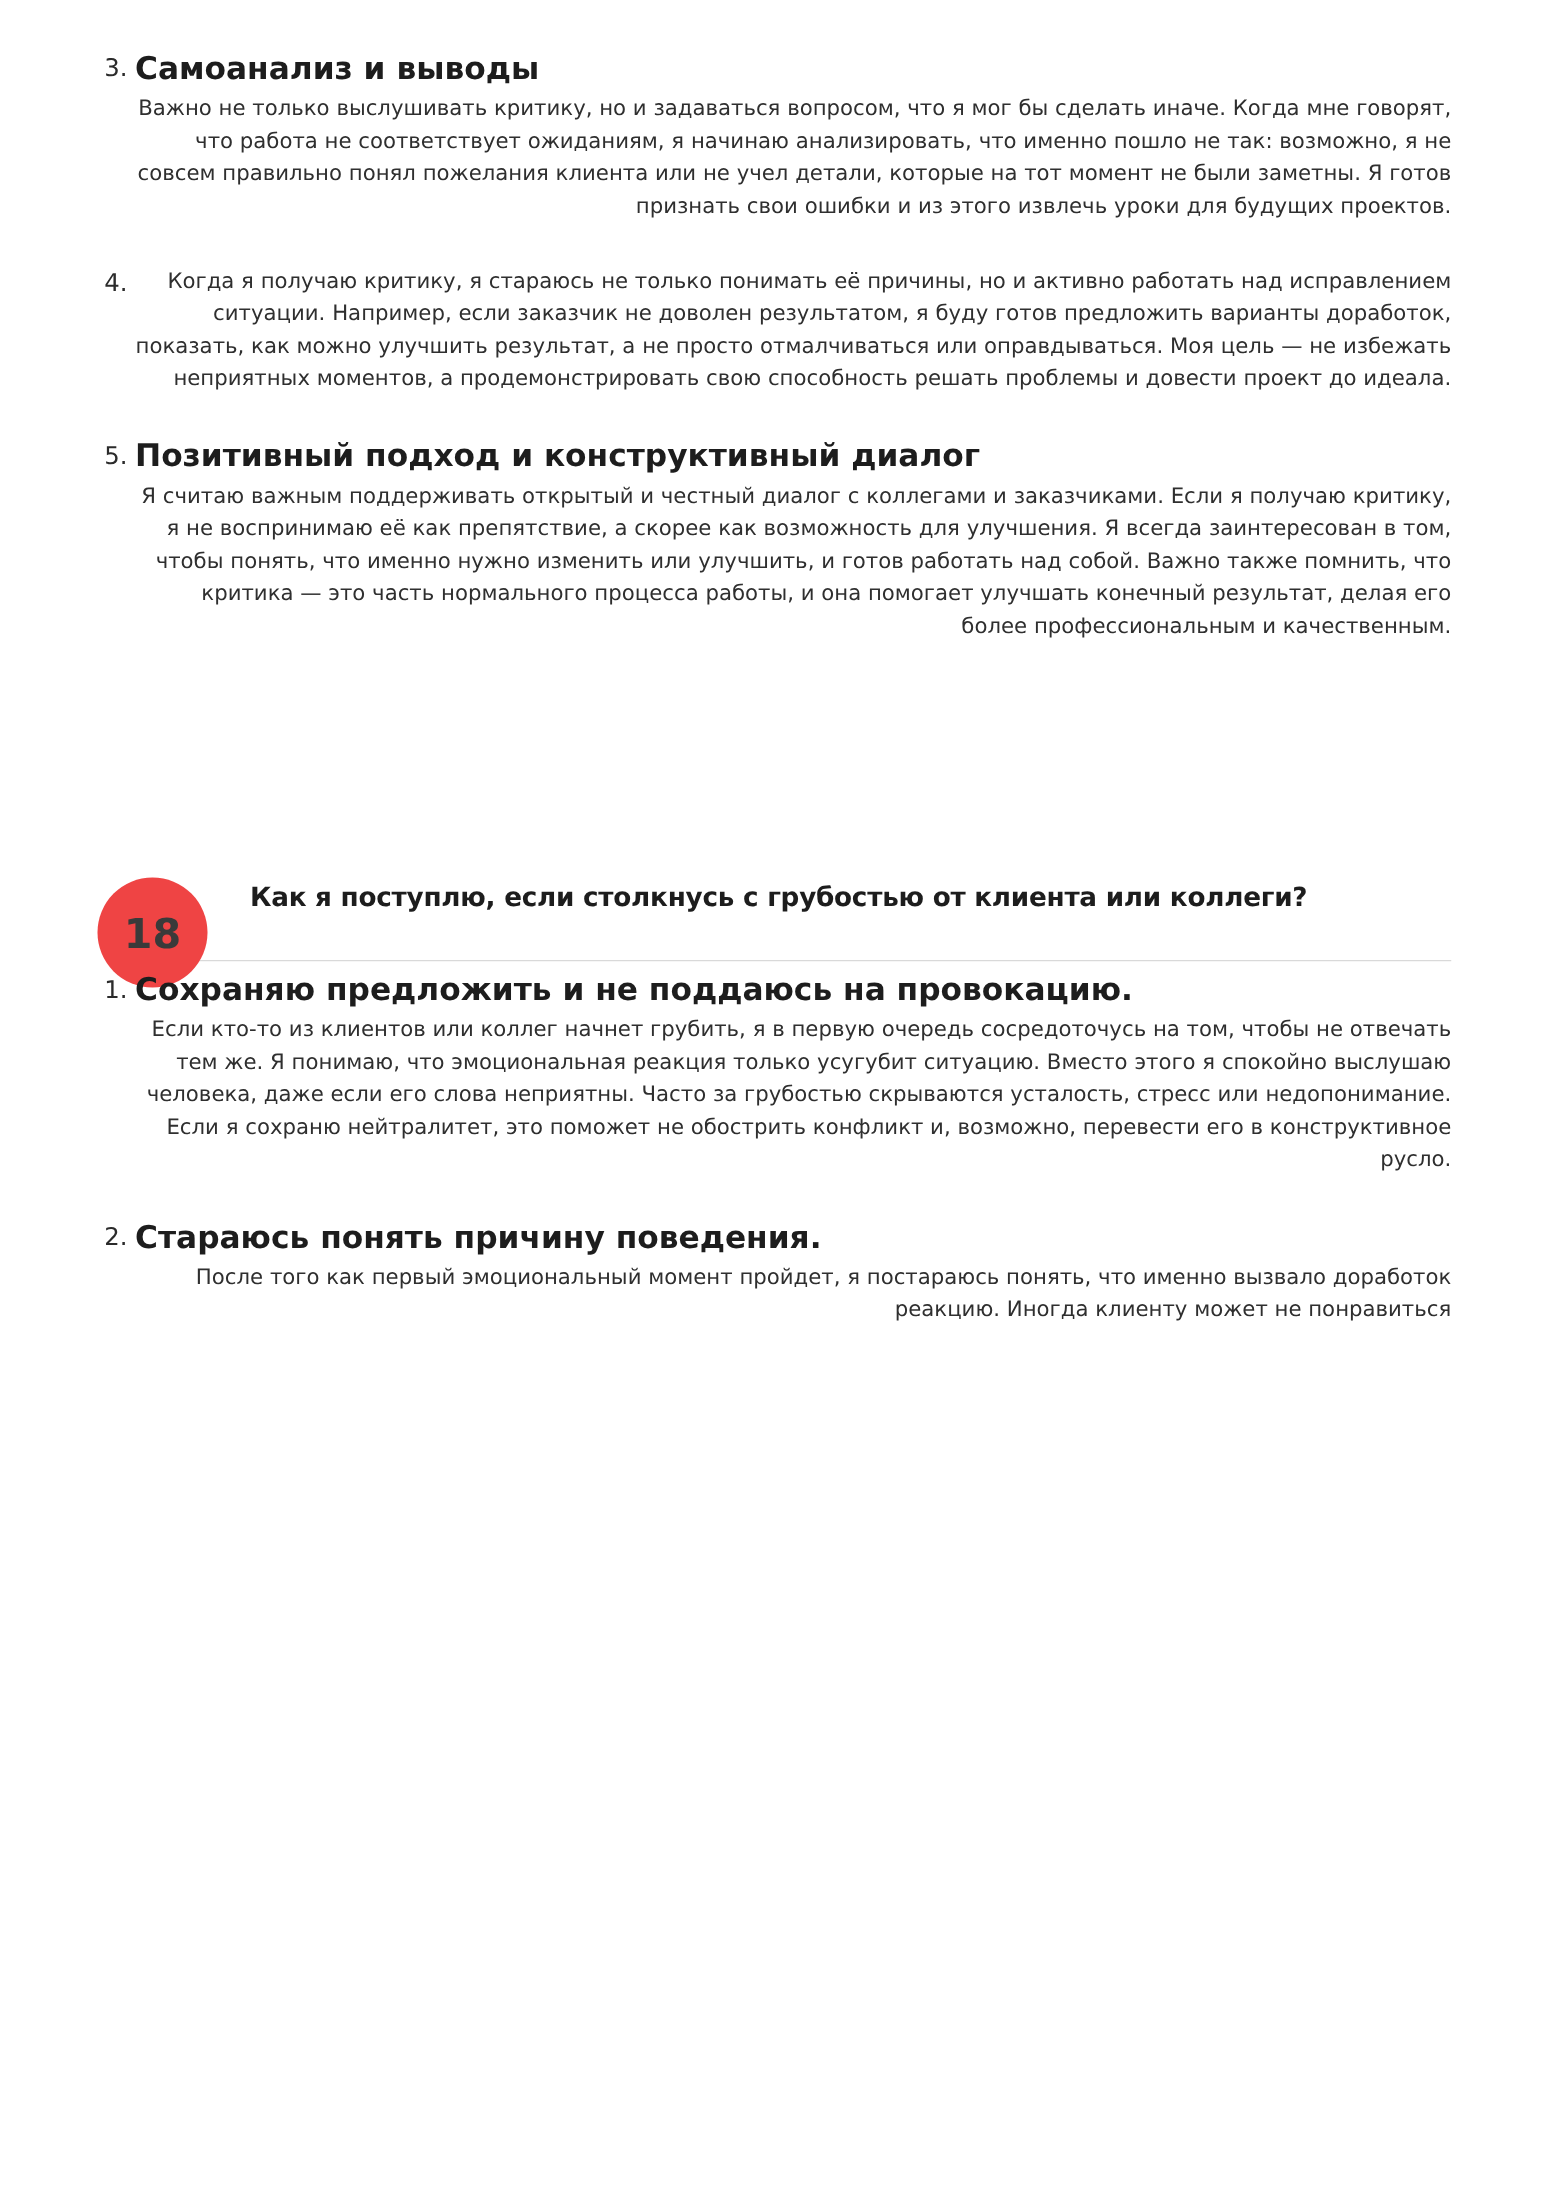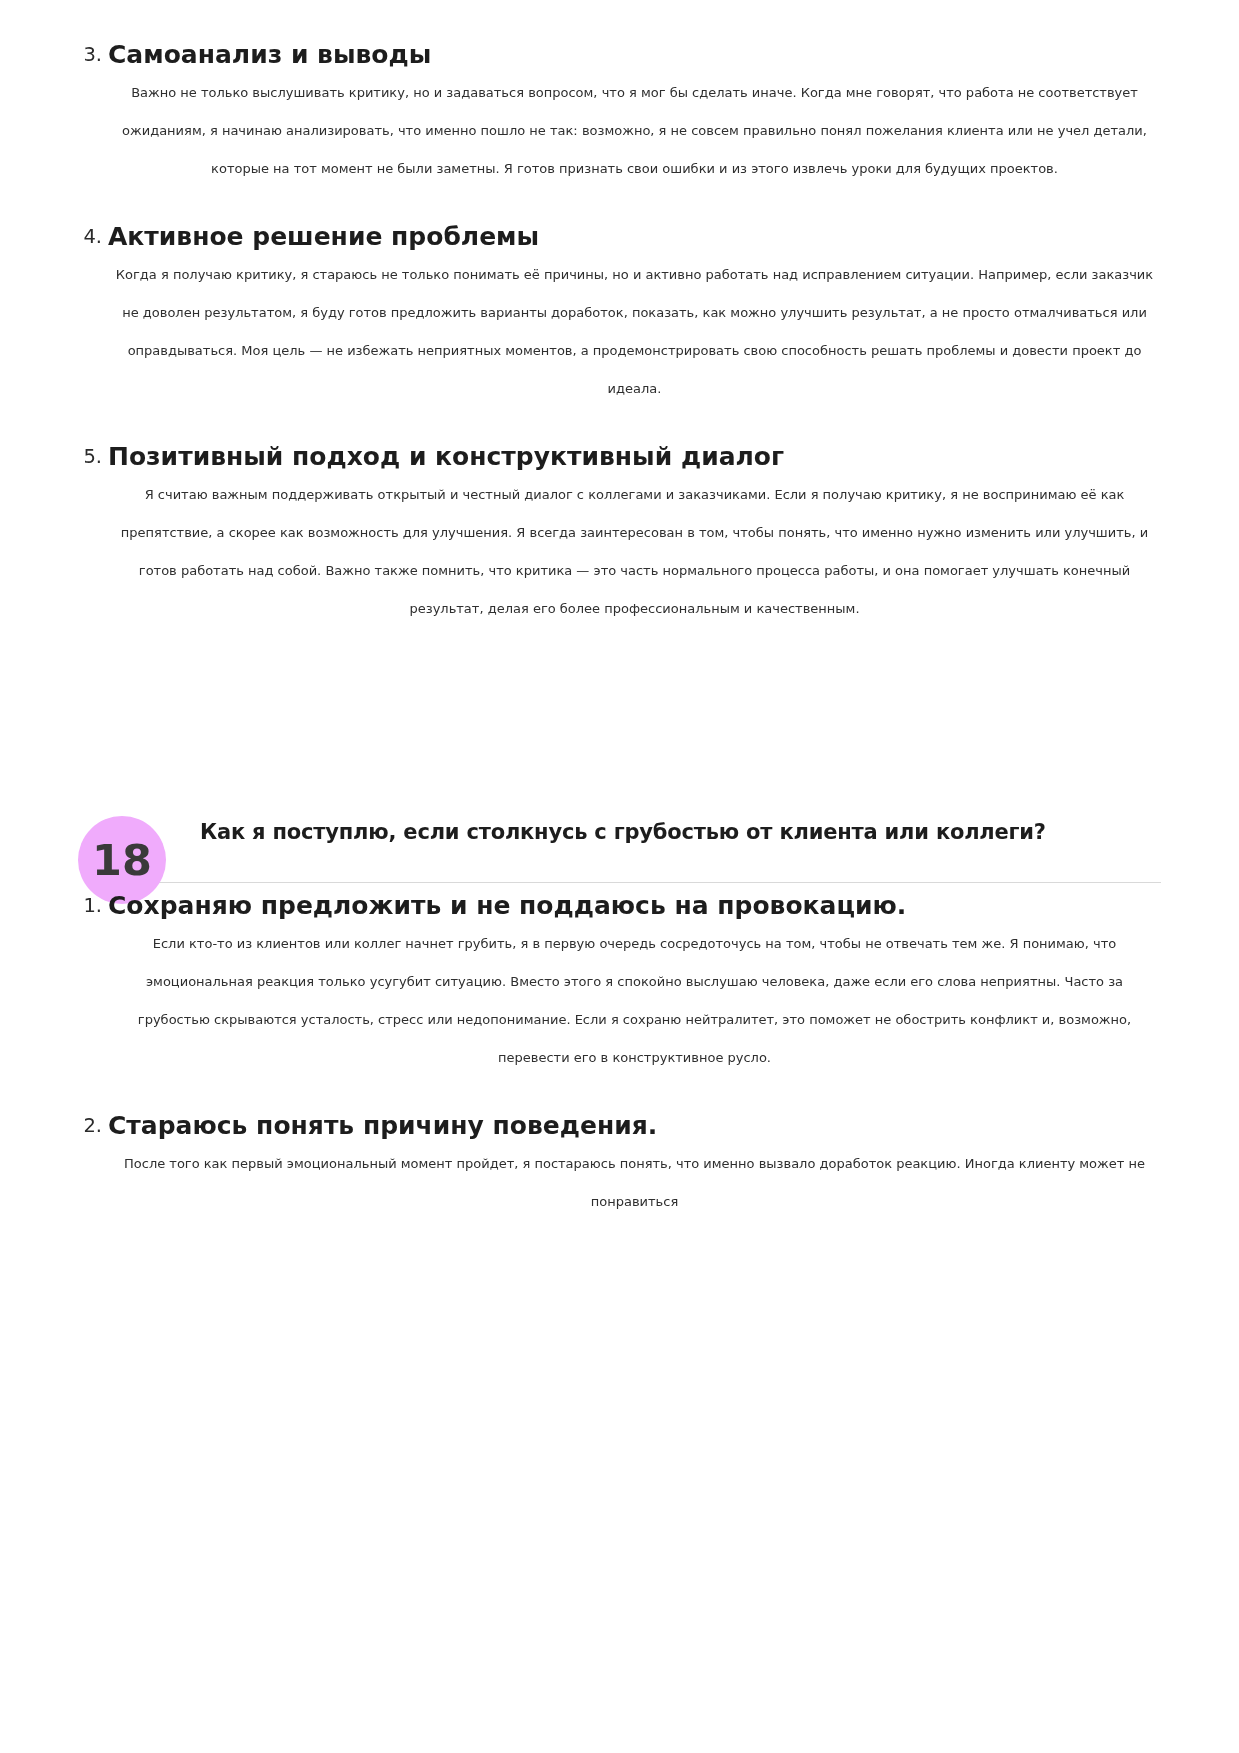--- a/index.html
+++ b/index.html
@@ -45,49 +45,49 @@
     color: #2b2b2b;
   }
   .item-title {
     font-size: 25px;
     line-height: 30px;
     font-weight: 700;
     color: #1d1d1d;
     margin: 0 0 4px 0;
   }
   .item-body {
-    font-size: 13px;
-    line-height: 38px;
+    font-size: 17px;
+    line-height: 26px;
     color: #2f2f2f;
     margin: 0;
-    text-align: center;
+    text-align: right;
   }
 
   .section-one {
     margin-top: 18px;
   }
 
   
   .question-block {
     margin-top: 176px;
     position: relative;
     padding-left: 122px;
   }
   .q-badge {
     position: absolute;
     left: 0;
     top: 12px;
     width: 88px;
     height: 88px;
     border-radius: 50%;
-    background: #f0abfc;
+    background: #ef4444;
     display: flex;
     align-items: center;
     justify-content: center;
-    font-size: 43px;
+    font-size: 33px;
     font-weight: 700;
     color: #3a3a3a;
   }
   .q-title {
     font-size: 21px;
     line-height: 56px;
     font-weight: 700;
     color: #1d1d1d;
     margin: 0;
     letter-spacing: -0.2px;
@@ -110,21 +110,20 @@
 <div class="page">
 
   <ol class="items section-one">
     <li>
       <span class="item-num">3.</span>
       <div class="item-title">Самоанализ и выводы</div>
       <p class="item-body">Важно не только выслушивать критику, но и задаваться вопросом, что я мог бы сделать иначе. Когда мне говорят, что работа не соответствует ожиданиям, я начинаю анализировать, что именно пошло не так: возможно, я не совсем правильно понял пожелания клиента или не учел детали, которые на тот момент не были заметны. Я готов признать свои ошибки и из этого извлечь уроки для будущих проектов.</p>
     </li>
     <li>
       <span class="item-num">4.</span>
-      <div class="item-title">Активное решение проблемы</div>
       <p class="item-body">Когда я получаю критику, я стараюсь не только понимать её причины, но и активно работать над исправлением ситуации. Например, если заказчик не доволен результатом, я буду готов предложить варианты доработок, показать, как можно улучшить результат, а не просто отмалчиваться или оправдываться. Моя цель — не избежать неприятных моментов, а продемонстрировать свою способность решать проблемы и довести проект до идеала.</p>
     </li>
     <li>
       <span class="item-num">5.</span>
       <div class="item-title">Позитивный подход и конструктивный диалог</div>
       <p class="item-body">Я считаю важным поддерживать открытый и честный диалог с коллегами и заказчиками. Если я получаю критику, я не воспринимаю её как препятствие, а скорее как возможность для улучшения. Я всегда заинтересован в том, чтобы понять, что именно нужно изменить или улучшить, и готов работать над собой. Важно также помнить, что критика — это часть нормального процесса работы, и она помогает улучшать конечный результат, делая его более профессиональным и качественным.</p>
     </li>
   </ol>
 
   <div class="question-block">

